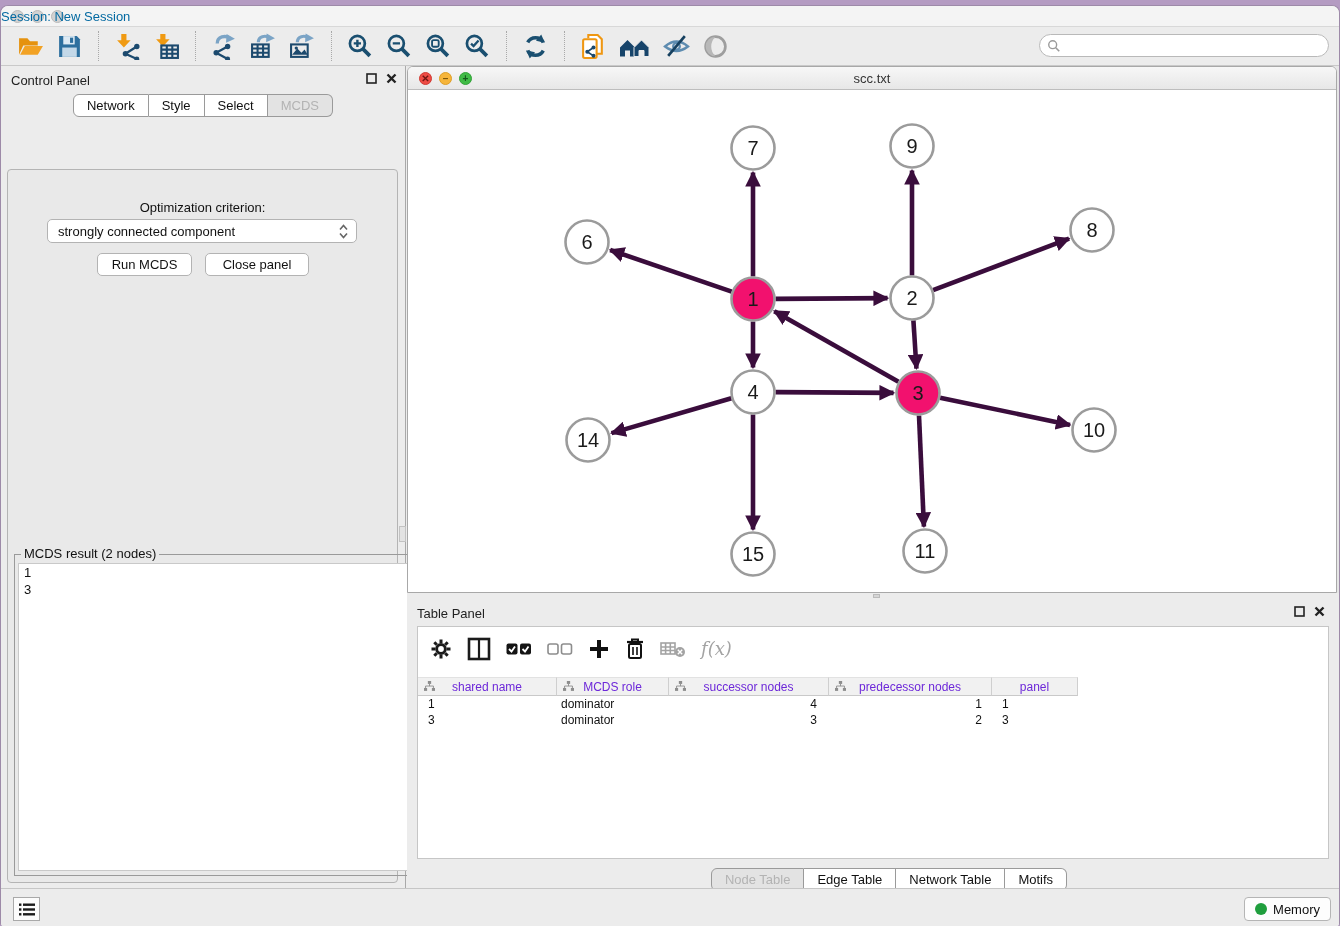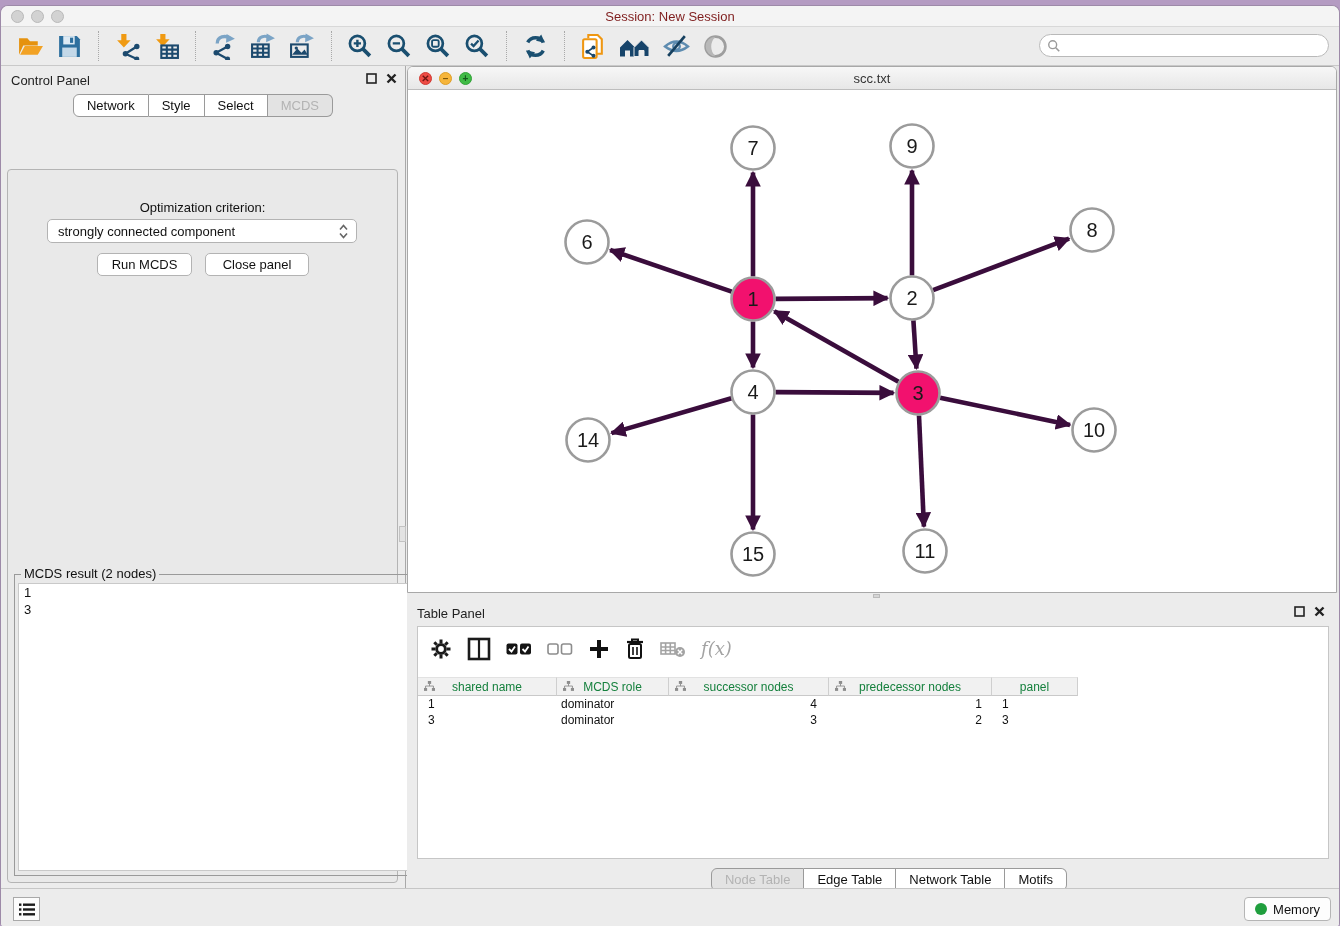--- a/index.html
+++ b/index.html
@@ -4,21 +4,21 @@
 <style>
   * { margin:0; padding:0; box-sizing:border-box; }
   html,body { width:1340px; height:926px; }
   body { background:#b49bc2; font-family:"Liberation Sans", sans-serif; position:relative; overflow:hidden; }
   .app { position:absolute; left:0; right:0; top:5px; bottom:0; background:#ececec;
          border-radius:8px 8px 3px 3px; overflow:hidden; border:1px solid #9d8aa8; border-bottom:none; }
   
   .titlebar { position:absolute; left:0; right:0; top:0; height:21px; background:#f4f4f4; border-bottom:1px solid #d8d8d8; }
   .tl { position:absolute; top:4px; width:13px; height:13px; border-radius:50%; }
   .tl.gray { background:#d2d2d2; border:1px solid #b9b9b9; }
-  .win-title { position:absolute; left:0; right:0; top:3px; text-align:center; font-size:13px; color:#7f1d1d; }
+  .win-title { position:absolute; left:0; right:0; top:3px; text-align:left; font-size:13px; color:#0369a1; }
   
   .toolbar { position:absolute; left:0; right:0; top:21px; height:39px; background:#ececec;
              border-bottom:1px solid #c9c9c9; display:flex; align-items:center; padding-left:10px; }
   .tb-icon { width:27px; height:27px; margin:0 6px; flex:0 0 auto; cursor:pointer; }
   .tb-sep { width:1px; height:30px; margin:0 9px; border-left:1px dotted #a9a9a9; flex:0 0 auto; }
   .search-wrap { position:absolute; right:10px; top:7px; width:290px; height:23px; background:#fff;
                  border:1px solid #b9b9b9; border-radius:12px; display:flex; align-items:center; padding-left:7px; }
   
   .main { position:absolute; left:0; right:0; top:60px; bottom:38px; }
   .control-panel { position:absolute; left:0; top:0; bottom:0; width:405px; background:#ececec; border-right:1px solid #a9a9a9; }
@@ -35,21 +35,21 @@
   .cp-body { position:absolute; left:6px; right:7px; top:103px; bottom:5px; background:#e9e9e9;
              border:1px solid #b4b4b4; border-radius:4px;padding-left:28px; }
   .opt-label { position:absolute; left:0; right:0; top:30px; text-align:center; font-size:13px; color:#111; }
   .cp-select { position:absolute; left:39px; top:49px; width:310px; height:24px; background:#fff;
                border:1px solid #b3b3b3; border-radius:5px; font-size:13px; color:#111;
                display:flex; align-items:center; padding-left:10px; cursor:pointer; }
   .stepper { position:absolute; right:8px; top:4px; }
   .cp-btn { position:absolute; height:23px; background:#fff; border:1px solid #b3b3b3; border-radius:5px;
             font-size:13px; color:#111; text-align:center; line-height:21px; cursor:pointer; }
   .result-fs { position:absolute; left:6px; width:436px; top:384px; bottom:6px;
-               border:1px solid #9a9a9a;margin-top:20px; }
+               border:1px solid #9a9a9a; }
   .result-legend { position:absolute; left:6px; top:-9px; background:#e9e9e9; padding:0 3px; font-size:13px; color:#111; }
   .result-box { position:absolute; left:3px; right:3px; top:8px; bottom:4px; background:#fff; border:1px solid #c9c9c9; overflow:hidden; }
   .result-line { font-size:13px; color:#111; padding-left:5px; line-height:17px; }
   .result-scroll { position:absolute; right:0; top:0; bottom:0; width:12px; background:#f4f4f4; border-left:1px solid #ddd; }
   
   .right-pane { position:absolute; left:406px; right:0; top:0; bottom:0; background:#e6e6e6; }
   .net-window { position:absolute; left:0; top:0; right:2px; height:527px; border:1px solid #a8a8a8;
                 border-radius:6px 6px 0 0; background:#fff; overflow:hidden; }
   .net-titlebar { position:absolute; left:0; right:0; top:0; height:23px;
                   background:linear-gradient(#f7f7f7,#e7e7e7); border-bottom:1px solid #bdbdbd; }
@@ -66,21 +66,21 @@
   .v-grip { position:absolute; left:-7px; top:460px; width:7px; height:16px; background:#e3e3e3; border:1px solid #c2c2c2; }
   
   .table-panel { position:absolute; left:0; right:0; top:533px; bottom:0; background:#ececec; }
   .tp-inner { position:absolute; left:10px; right:10px; top:27px; height:233px; background:#fff; border:1px solid #c6c6c6; }
   .tp-toolbar { position:absolute; left:0; right:0; top:0; height:43px; display:flex; align-items:center; padding-left:12px; gap:15px; }
   .tp-toolbar svg, .tp-fx { cursor:pointer; flex:0 0 auto; }
   .tp-fx { font-family:"DejaVu Serif", serif; font-style:italic; font-size:18px; color:#a3a3a3; }
   .tbl { position:absolute; left:0; right:0; top:50px; }
   .tr { display:flex; }
   .th { background:#f1f1f1; border-right:1px solid #cfcfcf; border-top:1px solid #e2e2e2; border-bottom:1px solid #c9c9c9;
-        height:19px; font-size:12px; color:#15803d; display:flex; align-items:center; justify-content:center; gap:5px; cursor:pointer; }
+        height:19px; font-size:12px; color:#6d28d9; display:flex; align-items:center; justify-content:center; gap:5px; cursor:pointer; }
   .th svg { position:absolute; left:6px; }
   .th { position:relative; }
   .td { height:16px; font-size:12px; color:#111; line-height:16px; }
   .bottom-tabs { position:absolute; left:0; right:0; top:269px; display:flex; justify-content:center;padding-left:32px; }
   
   .statusbar { position:absolute; left:0; right:0; bottom:0; height:38px; background:#ececec; border-top:1px solid #c6c6c6;text-align:right; }
   .list-btn { position:absolute; left:12px; top:8px; width:27px; height:24px; background:#fcfcfc; border:1px solid #a9a9a9;
               display:flex; align-items:center; justify-content:center; cursor:pointer; }
   .memory-btn { position:absolute; right:8px; top:8px; height:24px; background:#fdfdfd; border:1px solid #b5b5b5;
                 border-radius:4px; display:flex; align-items:center; gap:6px; padding:0 10px; font-size:13px; color:#111; cursor:pointer; }

